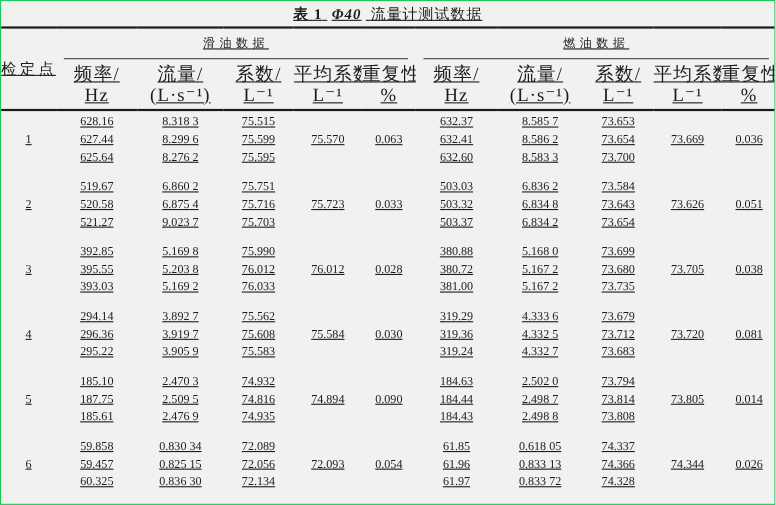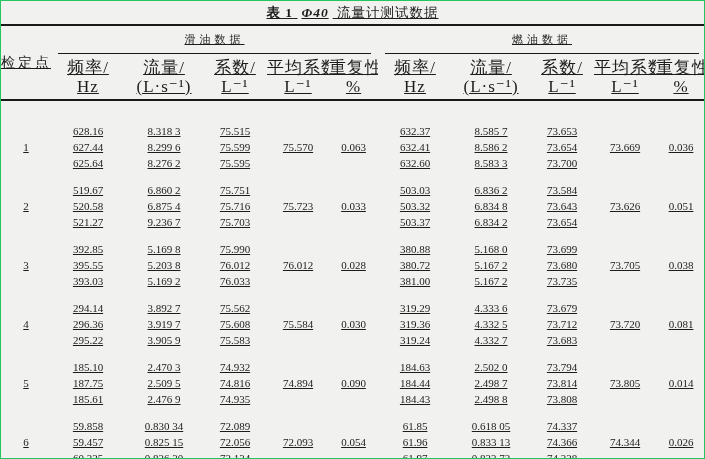--- a/index.html
+++ b/index.html
@@ -60,21 +60,21 @@
     font-size: 17px;
     border-bottom: 2px solid #1a1a1a;
     letter-spacing: 1px;
   }
   th.colhead .l1, th.colhead .l2 { display: block; line-height: 19px; letter-spacing: 1px; }
   tbody td {
     height: 16px;
     font-size: 11px;
     line-height: 16px;
   }
-  tbody tr.first-row td { padding-top: 22px; }
+  tbody tr.first-row td { padding-top: 2px; }
   tbody tr.last-block-row td { padding-bottom: 20px; }
   tbody tr.spacer td { height: 11px; }
 </style>
 </head>
 <body>
 
 <div class="page">
 
   <div class="caption">
     <span class="b">表 1</span>
@@ -214,21 +214,21 @@
           <td>0.033</td>
           <td>503.32</td>
           <td>6.834 8</td>
           <td>73.643</td>
           <td>73.626</td>
           <td>0.051</td>
         </tr>
         <tr>
           <td></td>
           <td>521.27</td>
-          <td>9.236 7</td>
+          <td>9.023 7</td>
           <td>75.703</td>
           <td></td>
           <td></td>
           <td>503.37</td>
           <td>6.834 2</td>
           <td>73.654</td>
           <td></td>
           <td></td>
         </tr>
         <tr class="spacer">

